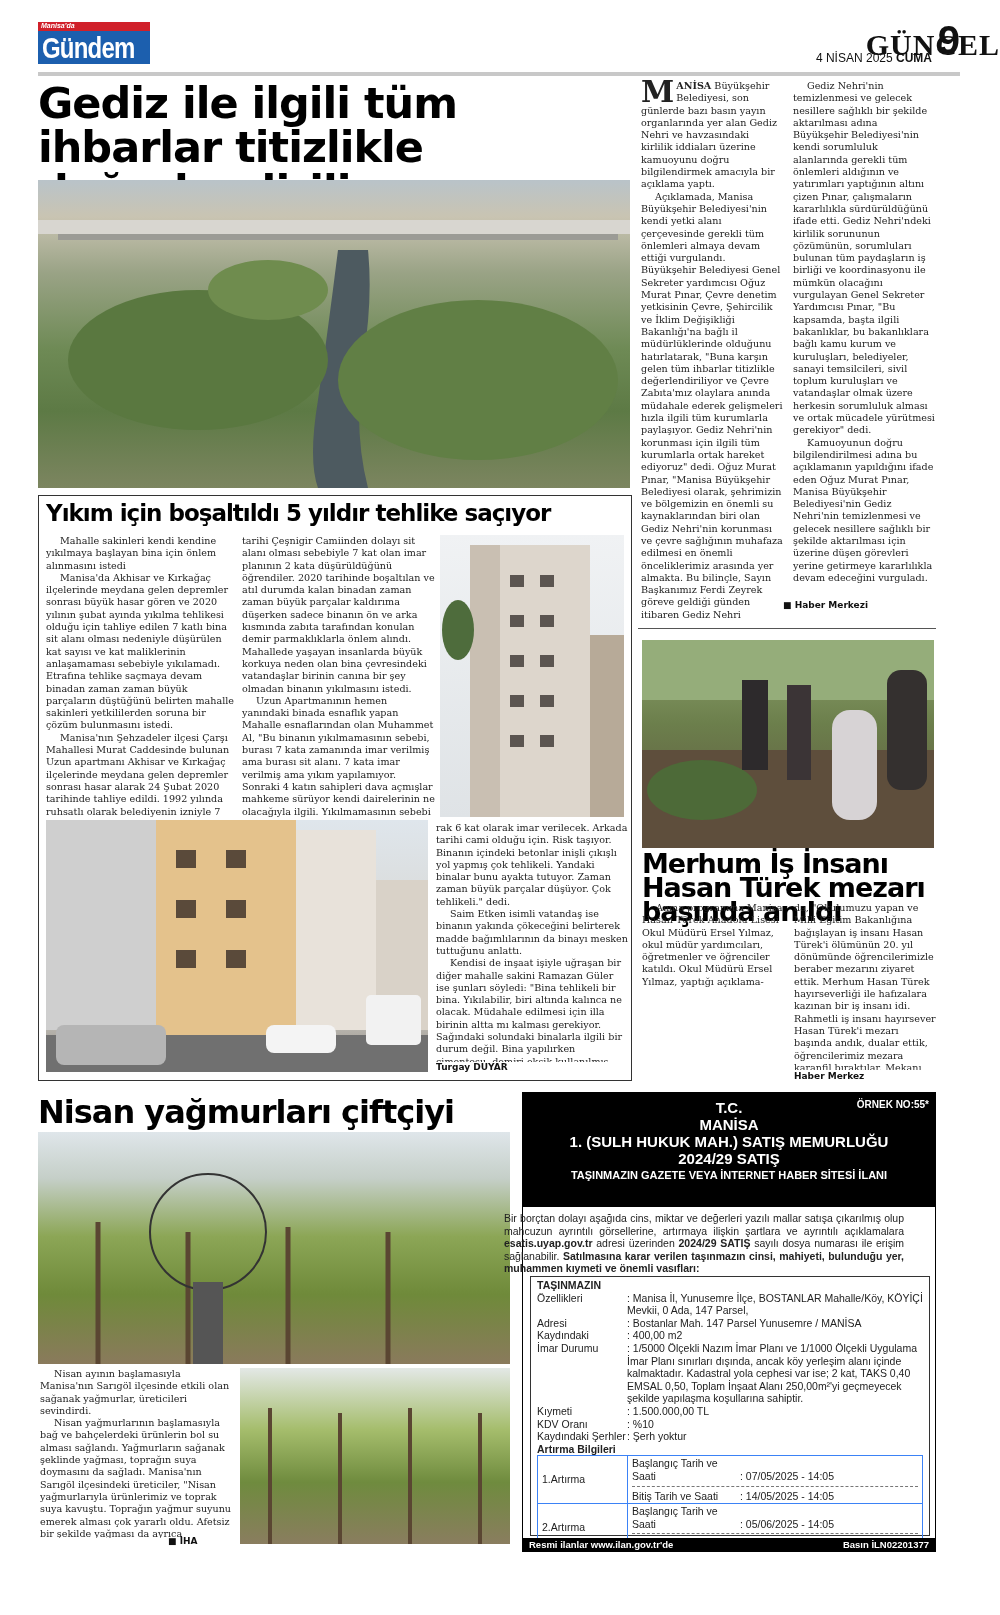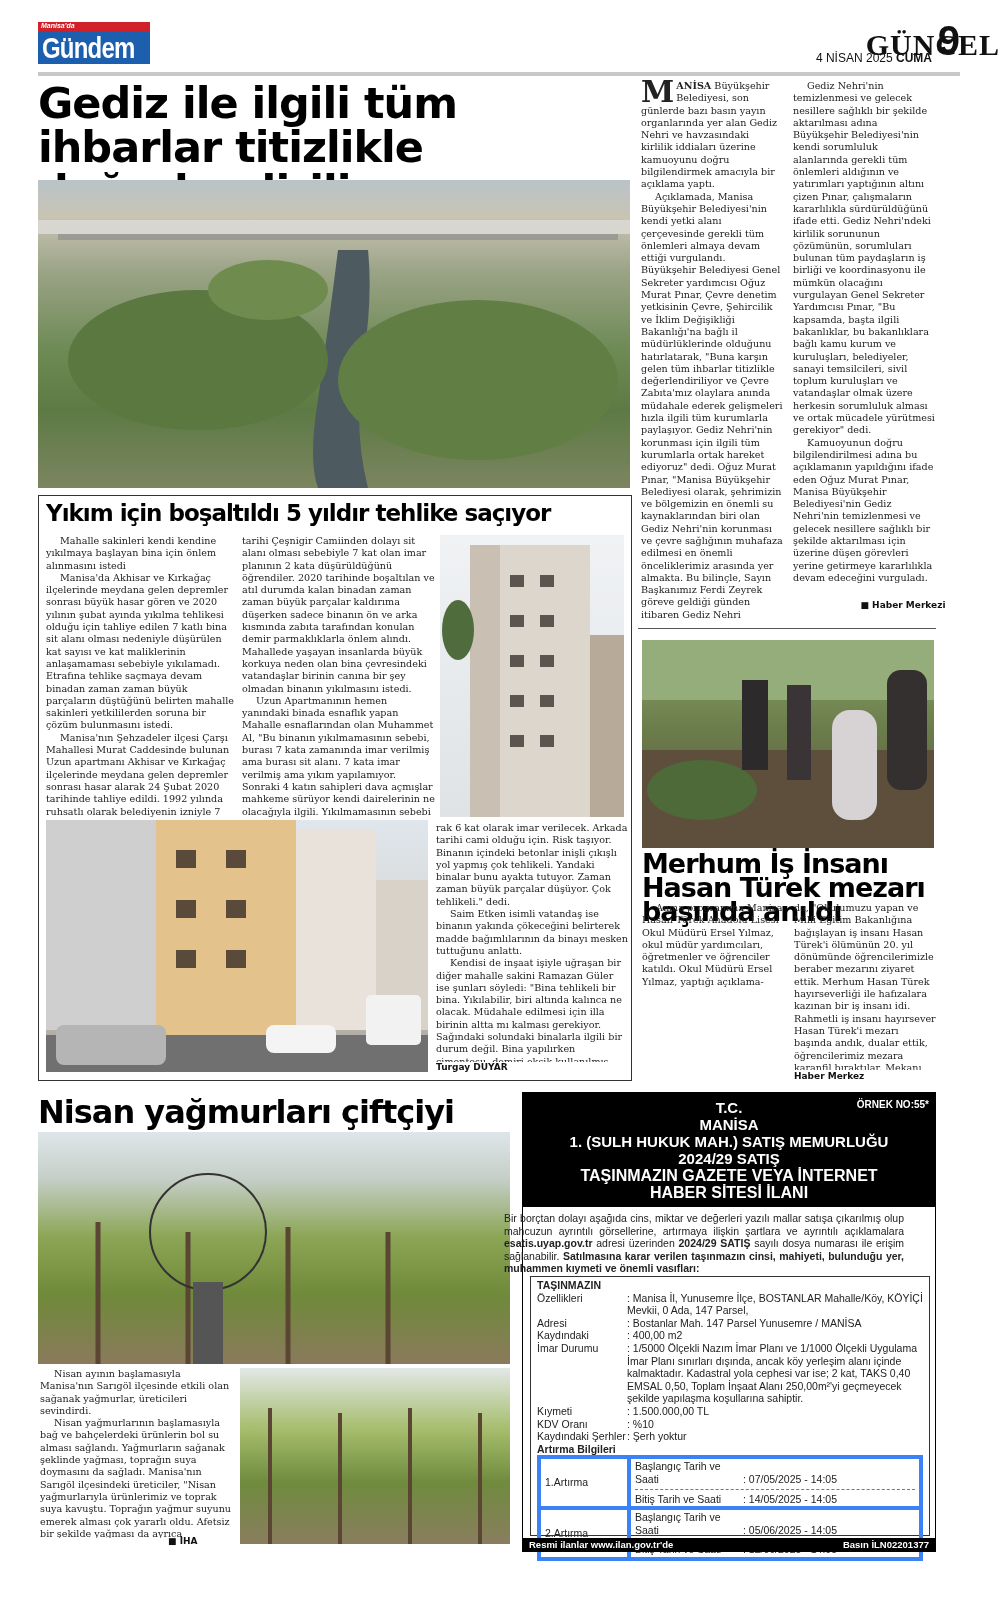--- a/index.html
+++ b/index.html
@@ -20,21 +20,21 @@
 .body p{text-indent:14px}
 .body p.noind{text-indent:0}
 .dropcap{float:left;font-size:30px;line-height:24px;font-weight:bold;margin-right:2px}
 .sig{font-family:"DejaVu Sans",sans-serif;font-weight:bold;font-size:9px}
 .box{border:1.5px solid #333}
 .ilan-head{background:#000;color:#fff;font-family:"Liberation Sans",sans-serif;text-align:center;font-weight:bold}
 .ilan-body{font-family:"Liberation Sans",sans-serif;font-size:10.5px;line-height:12.6px;color:#222}
 .kv{display:flex}
 .kv .k{width:90px;flex:none}
 table.art{border-collapse:collapse;width:100%;font-family:"Liberation Sans",sans-serif;font-size:10.5px}
-table.art td{border:4px solid #3b82f6;padding:1px 4px;vertical-align:middle}
+table.art td{border:1px solid #3b82f6;padding:1px 4px;vertical-align:middle}
 .dash{border-top:1px dashed #777;margin:3px 0}
 </style>
 </head>
 <body>
 
 <div class="abs masthead-logo">
   <span class="small">Manisa'da</span>
   <span class="name">Gündem</span>
 </div>
 <div class="abs section-title">GÜNCEL</div>
@@ -55,21 +55,21 @@
 </div>
 
 <div class="abs body" style="left:641px;top:80px;width:142px">
   <p class="noind"><span class="dropcap">M</span><b>ANİSA</b> <span>Büyükşehir Belediyesi, son günlerde bazı basın yayın organlarında yer alan Gediz Nehri ve havzasındaki kirlilik iddiaları üzerine kamuoyunu doğru bilgilendirmek amacıyla bir açıklama yaptı.</span></p>
   <p style="height:428px;overflow:hidden">Açıklamada, Manisa Büyükşehir Belediyesi'nin kendi yetki alanı çerçevesinde gerekli tüm önlemleri almaya devam ettiği vurgulandı. Büyükşehir Belediyesi Genel Sekreter yardımcısı Oğuz Murat Pınar, Çevre denetim yetkisinin Çevre, Şehircilik ve İklim Değişikliği Bakanlığı'na bağlı il müdürlüklerinde olduğunu hatırlatarak, "Buna karşın gelen tüm ihbarlar titizlikle değerlendiriliyor ve Çevre Zabıta'mız olaylara anında müdahale ederek gelişmeleri hızla ilgili tüm kurumlarla paylaşıyor. Gediz Nehri'nin korunması için ilgili tüm kurumlarla ortak hareket ediyoruz" dedi. Oğuz Murat Pınar, "Manisa Büyükşehir Belediyesi olarak, şehrimizin ve bölgemizin en önemli su kaynaklarından biri olan Gediz Nehri'nin korunması ve çevre sağlığının muhafaza edilmesi en önemli önceliklerimiz arasında yer almakta. Bu bilinçle, Sayın Başkanımız Ferdi Zeyrek göreve geldiği günden itibaren Gediz Nehri havzasındaki çevresel sorunlara duyarlılıkla yaklaşıp çözüm odaklı çalışmalar yürütmekteyiz. Gediz Nehri havzası, coğrafi olarak geniş bir alanı kapsamakta ve nehir üzerindeki kirlilik kaynakları çeşitlilik göstermekte. Ruhsat ve denetimleri merkezi hükümetin yetkisinde olan sanayi kuruluşlarının atık suları, kontrolsüz gübre ve ilaç kullanımı ile tarımsal sulama kaynaklı sorunlar, iklim değişikliği ve kuraklık gibi etkenlerin Gediz Nehri'nin su kalitesi üzerindeki olumsuz etkileri bu kaynaklar arasında" ifadelerini kullandı.</p>
 </div>
 <div class="abs body" style="left:793px;top:80px;width:142px;height:536px;overflow:hidden">
   <p>Gediz Nehri'nin temizlenmesi ve gelecek nesillere sağlıklı bir şekilde aktarılması adına Büyükşehir Belediyesi'nin kendi sorumluluk alanlarında gerekli tüm önlemleri aldığının ve yatırımları yaptığının altını çizen Pınar, çalışmaların kararlılıkla sürdürüldüğünü ifade etti. Gediz Nehri'ndeki kirlilik sorununun çözümünün, sorumluları bulunan tüm paydaşların iş birliği ve koordinasyonu ile mümkün olacağını vurgulayan Genel Sekreter Yardımcısı Pınar, "Bu kapsamda, başta ilgili bakanlıklar, bu bakanlıklara bağlı kamu kurum ve kuruluşları, belediyeler, sanayi temsilcileri, sivil toplum kuruluşları ve vatandaşlar olmak üzere herkesin sorumluluk alması ve ortak mücadele yürütmesi gerekiyor" dedi.</p>
   <p>Kamuoyunun doğru bilgilendirilmesi adına bu açıklamanın yapıldığını ifade eden Oğuz Murat Pınar, Manisa Büyükşehir Belediyesi'nin Gediz Nehri'nin temizlenmesi ve gelecek nesillere sağlıklı bir şekilde aktarılması için üzerine düşen görevleri yerine getirmeye kararlılıkla devam edeceğini vurguladı.</p>
 </div>
-<div class="abs sig" style="left:832px;top:600px;width:142px;text-align:center">■ <span>Haber Merkezi</span></div>
+<div class="abs sig" style="left:783px;top:600px;width:142px;text-align:left">■ <span>Haber Merkezi</span></div>
 <div class="abs" style="left:638px;top:628px;width:298px;height:1px;background:#555"></div>
 
 <div class="abs box" style="left:38px;top:495px;width:594px;height:586px"></div>
 <div class="abs headline" style="left:46px;top:502px;width:580px;font-size:23px">Yıkım için boşaltıldı 5 yıldır tehlike saçıyor</div>
 <div class="abs body" style="left:46px;top:535px;width:192px;height:282px;overflow:hidden">
   <p class="noind" style="text-indent:14px">Mahalle sakinleri kendi kendine yıkılmaya başlayan bina için önlem alınmasını istedi</p>
   <p>Manisa'da Akhisar ve Kırkağaç ilçelerinde meydana gelen depremler sonrası büyük hasar gören ve 2020 yılının şubat ayında yıkılma tehlikesi olduğu için tahliye edilen 7 katlı bina sit alanı olması nedeniyle düşürülen kat sayısı ve kat maliklerinin anlaşamaması sebebiyle yıkılamadı. Etrafına tehlike saçmaya devam binadan zaman zaman büyük parçaların düştüğünü belirten mahalle sakinleri yetkililerden soruna bir çözüm bulunmasını istedi.</p>
   <p>Manisa'nın Şehzadeler ilçesi Çarşı Mahallesi Murat Caddesinde bulunan Uzun apartmanı Akhisar ve Kırkağaç ilçelerinde meydana gelen depremler sonrası hasar alarak 24 Şubat 2020 tarihinde tahliye edildi. 1992 yılında ruhsatlı olarak belediyenin izniyle 7 kat olarak yapılan binanın kat malikleri binayı kentsel dönüşüme sokarak yeniden inşa etmek istediler ancak bölgenin tarihi Çeşnigir Camiinden dolayı sit alanı olması sebebiyle 7 kat olan imar planının 2 kata düşürüldüğünü öğrendiler. 2020 tarihinde boşaltılan ve atıl durumda kalan binadan zaman zaman büyük parçalar kaldırıma düşerken sadece binanın ön ve arka kısmında zabıta tarafından konulan demir parmaklıklarla önlem alındı. Mahallede yaşayan insanlarda büyük korkuya neden olan bina çevresindeki vatandaşlar birinin canına bir şey olmadan binanın yıkılmasını istedi.</p>
 </div>
 <div class="abs body" style="left:242px;top:535px;width:194px;height:282px;overflow:hidden">
@@ -173,21 +173,21 @@
   </svg>
 </div>
 
 <div class="abs box" style="left:522px;top:1092px;width:414px;height:460px;border-color:#000"></div>
 <div class="abs ilan-head" style="left:523px;top:1093px;width:412px;height:114px;padding-top:6px">
   <div class="abs" style="right:6px;top:6px;font-size:10px">ÖRNEK NO:55*</div>
   <div style="font-size:15px;line-height:17px">T.C.</div>
   <div style="font-size:15px;line-height:17px">MANİSA</div>
   <div style="font-size:15px;line-height:17px">1. (SULH HUKUK MAH.) SATIŞ MEMURLUĞU</div>
   <div style="font-size:15px;line-height:17px">2024/29 SATIŞ</div>
-  <div style="font-size:16px;line-height:17px;padding:0 30px">TAŞINMAZIN GAZETE VEYA İNTERNET HABER SİTESİ İLANI</div>
+  <div style="font-size:11px;line-height:17px;padding:0 30px">TAŞINMAZIN GAZETE VEYA İNTERNET HABER SİTESİ İLANI</div>
 </div>
 <div class="abs ilan-body" style="left:504px;top:1212px;width:400px;text-align:justify">
   <span>Bir borçtan dolayı aşağıda cins, miktar ve değerleri yazılı mallar satışa çıkarılmış olup mahcuzun ayrıntılı görsellerine, artırmaya ilişkin şartlara ve ayrıntılı açıklamalara</span> <b>esatis.uyap.gov.tr</b> <span>adresi üzerinden</span> <b>2024/29 SATIŞ</b> <span>sayılı dosya numarası ile erişim sağlanabilir.</span> <b>Satılmasına karar verilen taşınmazın cinsi, mahiyeti, bulunduğu yer, muhammen kıymeti ve önemli vasıfları:</b>
 </div>
 <div class="abs ilan-body box" style="left:530px;top:1276px;width:400px;height:260px;padding:2px 6px;border:1px solid #333">
   <div style="font-weight:bold">TAŞINMAZIN</div>
   <div class="kv">
       <span class="k">Özellikleri</span>
       <span>: Manisa İl, Yunusemre İlçe, BOSTANLAR Mahalle/Köy, KÖYİÇİ Mevkii, 0 Ada, 147 Parsel,</span>
     </div>

